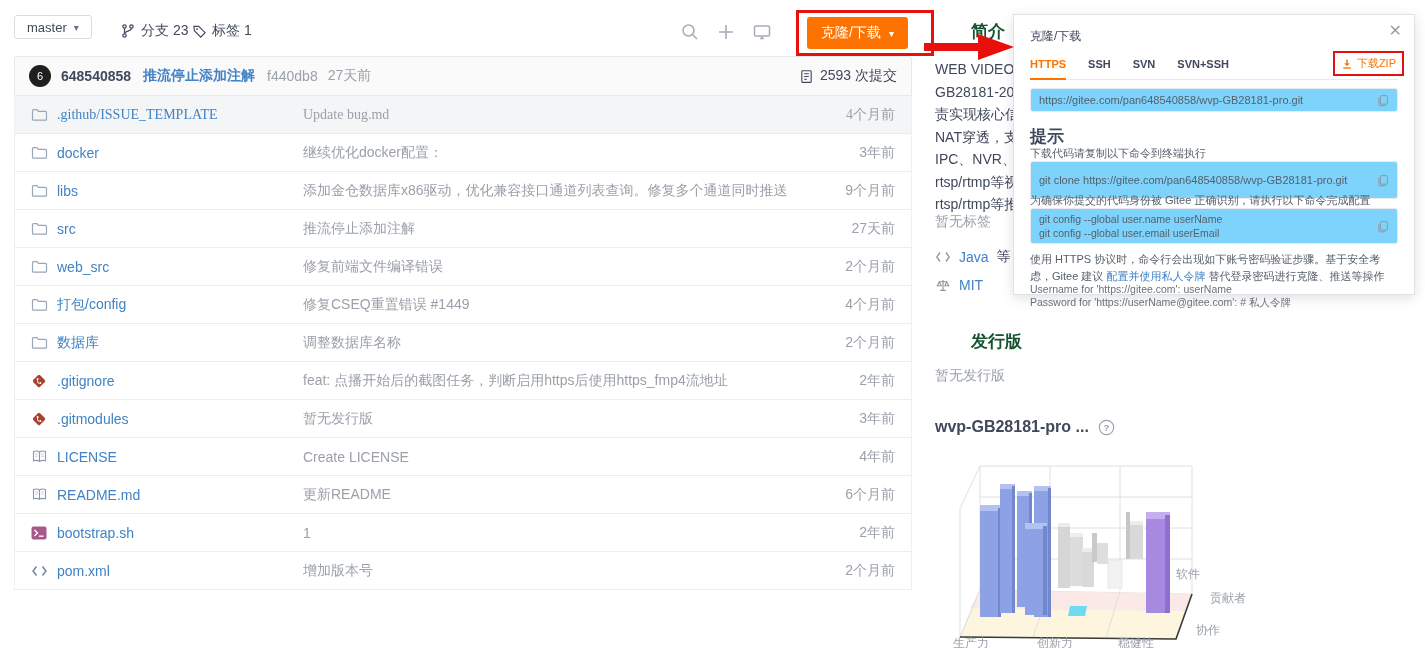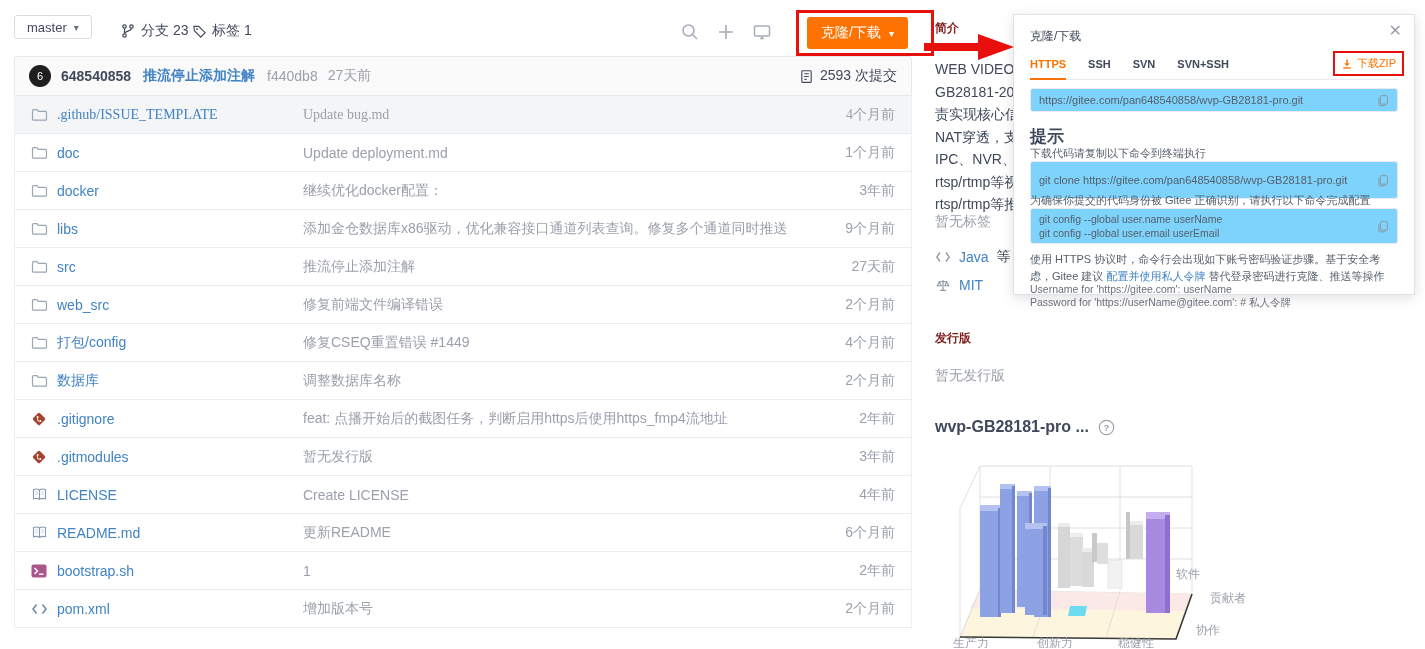--- a/index.html
+++ b/index.html
@@ -37,21 +37,21 @@
   .ftable { border-left:1px solid #eef0f3; border-right:1px solid #eef0f3; }
   .frow { position:relative; height:38px; border-bottom:1px solid #eaecef; display:flex; align-items:center;
     padding:0 16px; font-size:14px; background:#fff; }
   .frow.hl { background:#f4f5f7;font-family:Liberation Serif, serif; }
   .fic { width:17px; height:17px; margin-right:9px; flex:0 0 auto; display:flex; align-items:center; }
   .fname { color:#4183c4; }
   .fmsg { position:absolute; left:288px; color:#9ba0aa; max-width:530px; white-space:nowrap; overflow:hidden; cursor:pointer; }
   .ftime { margin-left:auto; color:#9ba0aa; }
 
   
-  .sb-title { position:absolute; font-weight:bold; font-size:12px; color:#7f1d1d; }
+  .sb-title { position:absolute; font-weight:bold; font-size:17px; color:#14532d;padding-left:36px; }
   .intro-title { left:935px; top:20px; }
   .arrow-svg { position:absolute; left:924px; top:32px; z-index:20; }
   .intro-lines { position:absolute; left:935px; top:58px; width:300px; font-size:14px; line-height:22.5px; color:#40485b; }
   .no-item { position:absolute; left:935px; font-size:14px; color:#9ba0aa; }
   .no-tags { top:213px; }
   .lang-row { position:absolute; left:935px; top:248px; font-size:14px; display:flex; align-items:center; gap:8px; }
   .lang-row a { color:#4183c4; }
   .lic-row { position:absolute; left:935px; top:277px; font-size:14px; display:flex; align-items:center; gap:8px; }
   .lic-row a { color:#4183c4; }
   .releases-title { left:935px; top:330px; }
@@ -166,30 +166,20 @@
         <a class="fname">.github/ISSUE_TEMPLATE</a>
         <span class="fmsg">Update bug.md</span>
         <span class="ftime">4个月前</span>
       </div>
       <div class="frow">
         <span class="fic">
           <svg width="17" height="15" viewBox="0 0 17 15">
             <path d="M1.5 3.6 c0-.6.5-1 1-1 h3.4 l1.5 1.8 h7.1 c.6 0 1 .5 1 1 v6.8 c0 .6-.5 1-1 1 H2.5 c-.6 0-1-.5-1-1 z" fill="none" stroke="#9aa7b4" stroke-width="1.2"></path>
           </svg>
         </span>
-        <a class="fname">doc</a>
-        <span class="fmsg">Update deployment.md</span>
-        <span class="ftime">1个月前</span>
-      </div>
-      <div class="frow">
-        <span class="fic">
-          <svg width="17" height="15" viewBox="0 0 17 15">
-            <path d="M1.5 3.6 c0-.6.5-1 1-1 h3.4 l1.5 1.8 h7.1 c.6 0 1 .5 1 1 v6.8 c0 .6-.5 1-1 1 H2.5 c-.6 0-1-.5-1-1 z" fill="none" stroke="#9aa7b4" stroke-width="1.2"></path>
-          </svg>
-        </span>
         <a class="fname">docker</a>
         <span class="fmsg">继续优化docker配置：</span>
         <span class="ftime">3年前</span>
       </div>
       <div class="frow">
         <span class="fic">
           <svg width="17" height="15" viewBox="0 0 17 15">
             <path d="M1.5 3.6 c0-.6.5-1 1-1 h3.4 l1.5 1.8 h7.1 c.6 0 1 .5 1 1 v6.8 c0 .6-.5 1-1 1 H2.5 c-.6 0-1-.5-1-1 z" fill="none" stroke="#9aa7b4" stroke-width="1.2"></path>
           </svg>
         </span>

